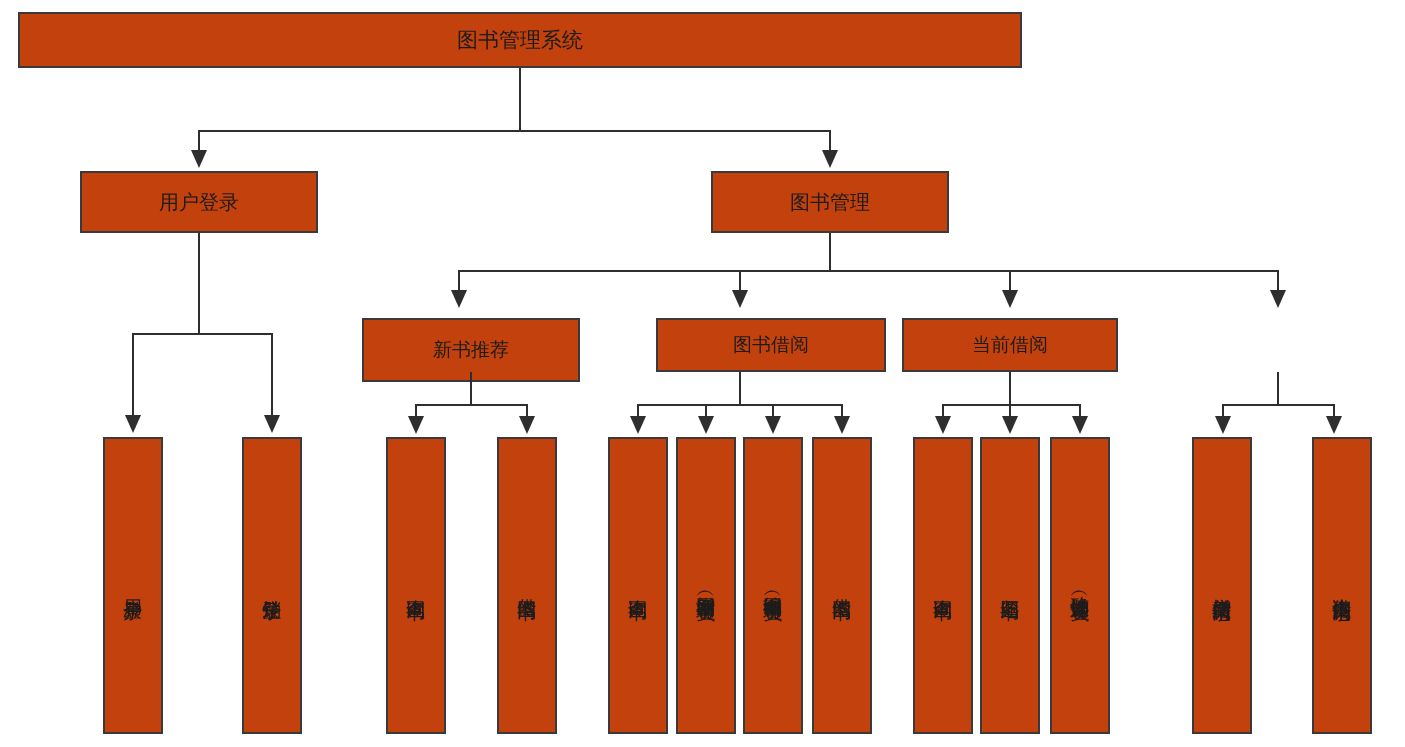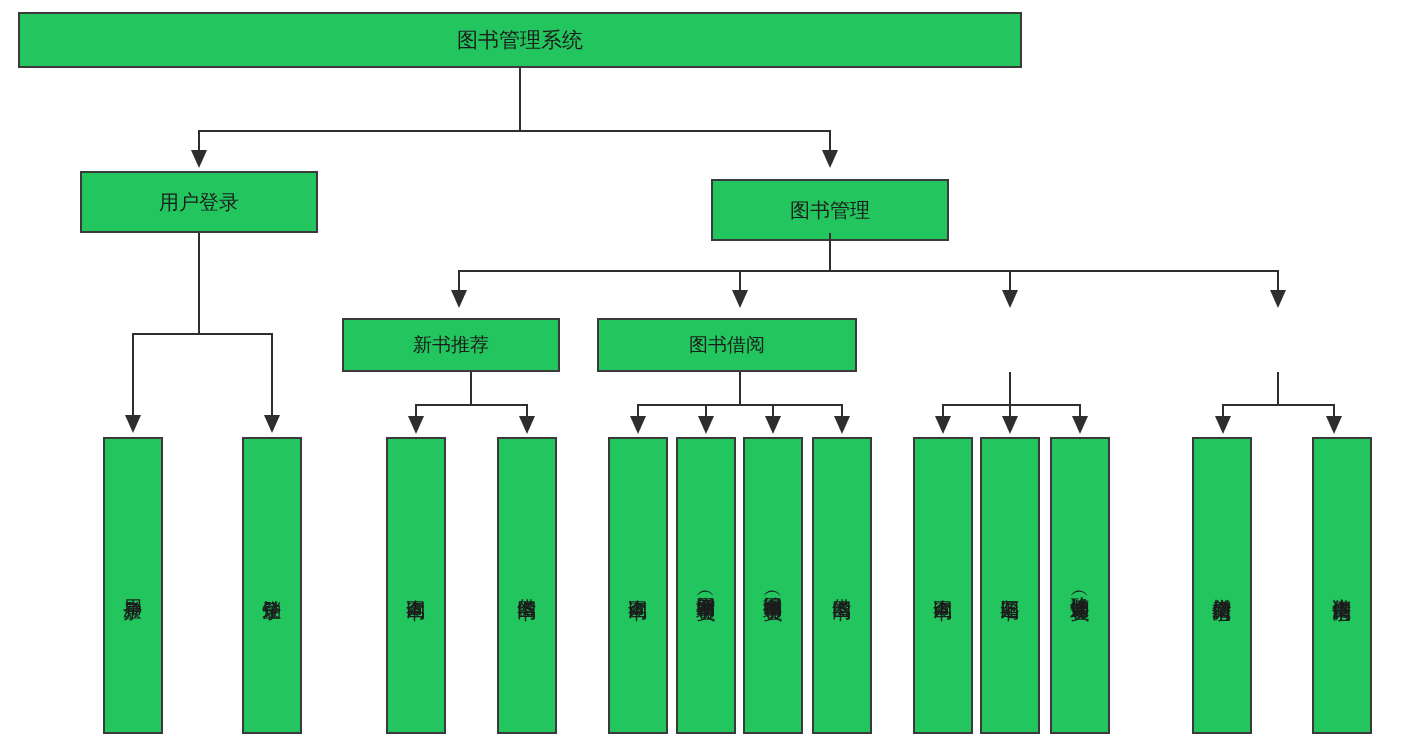--- a/index.html
+++ b/index.html
@@ -16,21 +16,21 @@
     height: 747px;
     background: #ffffff;
     overflow: hidden;
   }
 
   
   .node {
     position: absolute;
     box-sizing: border-box;
     border: 2px solid #3a3a3a;
-    background: #22c55e;
+    background: #c2410c;
     color: #1c1c1c;
     display: flex;
     align-items: center;
     justify-content: center;
     text-align: left;
   }
   .node.root {
     font-size: 21px;
   }
   .node.level2 {
@@ -99,21 +99,21 @@
 
   <div class="vline" style="left:198px; top:130px; height:22px;"></div>
   <div class="arrow" style="left:191px; top:150px;"></div>
   <div class="vline" style="left:829px; top:130px; height:22px;"></div>
   <div class="arrow" style="left:822px; top:150px;"></div>
 
   <div class="node level2" style="left:80px; top:171px; width:238px; height:62px;">
     <span>用户登录</span>
   </div>
 
-  <div class="node level2" style="left:711px; top:171px; width:238px; height:62px;margin-top:8px;">
+  <div class="node level2" style="left:711px; top:171px; width:238px; height:62px;">
     <span>图书管理</span>
   </div>
 
   <div class="vline" style="left:198px; top:233px; height:101px;"></div>
   <div class="hline" style="left:132px; top:333px; width:140px;"></div>
   <div class="vline" style="left:132px; top:333px; height:84px;"></div>
   <div class="arrow" style="left:125px; top:415px;"></div>
   <div class="vline" style="left:271px; top:333px; height:84px;"></div>
   <div class="arrow" style="left:264px; top:415px;"></div>
 
@@ -121,25 +121,28 @@
   <div class="hline" style="left:458px; top:270px; width:820px;"></div>
   <div class="vline" style="left:458px; top:270px; height:22px;"></div>
   <div class="arrow" style="left:451px; top:290px;"></div>
   <div class="vline" style="left:739px; top:270px; height:22px;"></div>
   <div class="arrow" style="left:732px; top:290px;"></div>
   <div class="vline" style="left:1009px; top:270px; height:22px;"></div>
   <div class="arrow" style="left:1002px; top:290px;"></div>
   <div class="vline" style="left:1277px; top:270px; height:22px;"></div>
   <div class="arrow" style="left:1270px; top:290px;"></div>
 
-  <div class="node level3" style="left:342px; top:318px; width:218px; height:54px;">
+  <div class="node level3" style="left:362px; top:318px; width:218px; height:64px;">
     <span>新书推荐</span>
   </div>
-  <div class="node level3" style="left:597px; top:318px; width:260px; height:54px;">
+  <div class="node level3" style="left:656px; top:318px; width:230px; height:54px;">
     <span>图书借阅</span>
+  </div>
+  <div class="node level3" style="left:902px; top:318px; width:216px; height:54px;">
+    <span>当前借阅</span>
   </div>
 
   <div class="vline" style="left:470px; top:372px; height:33px;"></div>
   <div class="hline" style="left:415px; top:404px; width:112px;"></div>
   <div class="vline" style="left:415px; top:404px; height:14px;"></div>
   <div class="arrow" style="left:408px; top:416px;"></div>
   <div class="vline" style="left:526px; top:404px; height:14px;"></div>
   <div class="arrow" style="left:519px; top:416px;"></div>
 
   <div class="vline" style="left:739px; top:372px; height:33px;"></div>

